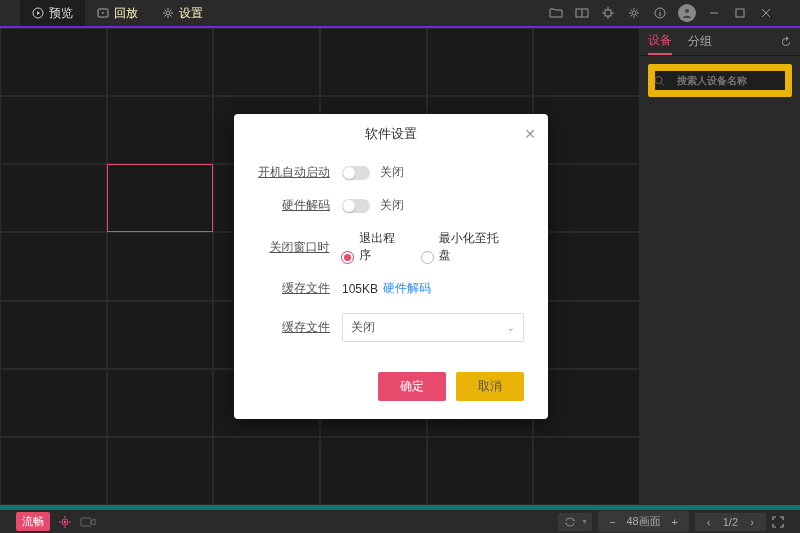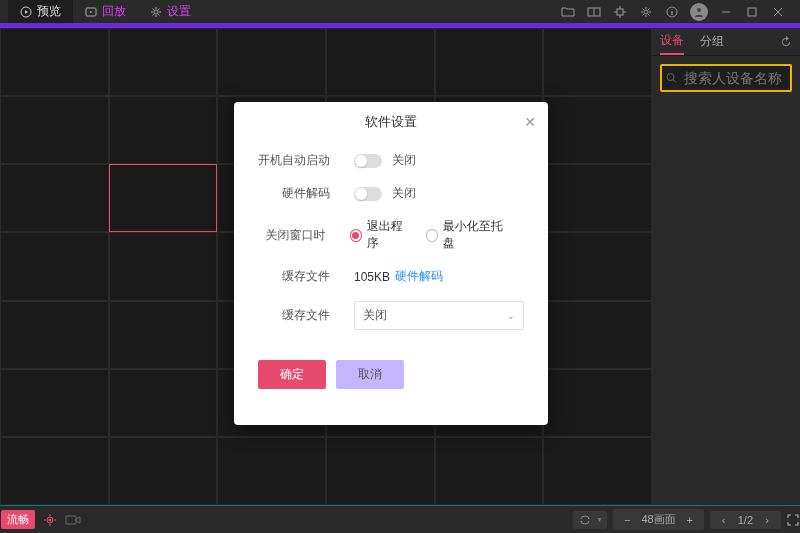--- a/index.html
+++ b/index.html
@@ -1,73 +1,73 @@
 <!DOCTYPE html>
 <html><head>
 <meta charset="utf-8">
 <style>
 * { margin: 0; padding: 0; box-sizing: border-box; }
 body { width: 800px; height: 533px; background: #1e1e1e; font-family: "Microsoft YaHei", sans-serif; font-size: 12px; color: #ccc; overflow: hidden; position: relative; }
 
 
-.topbar { height: 28px; background: #2a2a2a; display: flex; align-items: center; justify-content: space-between; padding: 0 8px; border-bottom: 5px solid #6d28d9; }
+.topbar { height: 28px; background: #2a2a2a; display: flex; align-items: center; justify-content: space-between; padding: 0 20px; border-bottom: 2px solid #6d28d9; }
 .topbar-left { display: flex; align-items: center; height: 100%; }
-.nav-tab { display: flex; align-items: center; gap: 5px; padding: 0 12px; height: 100%; color: #d946ef; cursor: pointer; }
+.nav-tab { display: flex; align-items: center; gap: 5px; padding: 0 12px; height: 100%; color: #fef9c3; cursor: pointer; }
 .nav-tab.active { background: #1e1e1e; color: #ddd; }
 .topbar-right { display: flex; align-items: center; gap: 10px; padding-right: 6px; color: #888; }
 .topbar-right .ico { cursor: pointer; display: flex; align-items: center; justify-content: center; width: 16px; height: 16px; }
 .avatar-ic { width: 18px; height: 18px; border-radius: 50%; background: #888; display: flex; align-items: center; justify-content: center; }
 
 
 .main { display: flex; height: calc(100% - 28px - 28px); }
 .grid-area { flex: 1; background: #1a1a1a; position: relative; }
 .grid { position: absolute; inset: 0; display: grid; grid-template-columns: repeat(6, 1fr); grid-template-rows: repeat(7, 1fr); }
 .cell { border: 1px solid #2a2a2a; }
 .cell.selected { border: 1px solid #e74a6c; }
 
 
-.rightpanel { width: 148px; background: #2a2a2a; display: flex; flex-direction: column; }
+.rightpanel { width: 160px; background: #2a2a2a; display: flex; flex-direction: column; }
 .rp-tabs { display: flex; align-items: center; height: 28px; padding: 0 8px; gap: 16px; border-bottom: 1px solid #1a1a1a; }
 .rp-tab { color: #aaa; cursor: pointer; height: 100%; display: flex; align-items: center; }
 .rp-tab.active { color: #e74a6c; border-bottom: 2px solid #e74a6c; }
 .rp-refresh { margin-left: auto; color: #888; cursor: pointer; }
 .rp-search { margin: 8px; position: relative; }
-.rp-search input { width: 100%; background: #1e1e1e; border: 2px solid #eab308; color: #888; padding: 4px 6px 4px 22px; font-size: 14px; border-radius: 2px; }
+.rp-search input { width: 100%; background: #1e1e1e; border: 7px solid #eab308; color: #888; padding: 4px 6px 4px 22px; font-size: 10px; border-radius: 2px; font-weight: bold; }
 .rp-search .sicon { position: absolute; left: 6px; top: 50%; transform: translateY(-50%); color: #666; }
 
 
-.bottombar { height: 28px; background: #2a2a2a; display: flex; align-items: center; justify-content: space-between; padding: 0 1px; color: #aaa; border-top: 1px solid #0f766e; }
+.bottombar { height: 28px; background: #2a2a2a; display: flex; align-items: center; justify-content: space-between; padding: 0 16px; color: #aaa; border-top: 5px solid #0f766e; }
 .bb-left { display: flex; align-items: center; gap: 8px; }
 .bb-badge { background: #e74a6c; color: #fff; padding: 2px 6px; border-radius: 2px; font-size: 11px; }
 .bb-right { display: flex; align-items: center; gap: 6px; }
 .bb-ctrl { background: #383838; padding: 3px 6px; border-radius: 2px; display: flex; align-items: center; gap: 6px; font-size: 11px; }
 .bb-btn { width: 16px; text-align: center; cursor: pointer; color: #aaa; }
 
 
-.dialog { position: absolute; left: 234px; top: 102px; width: 314px; background: #fff; border-radius: 4px; box-shadow: 0 4px 20px rgba(0,0,0,0.5); color: #333; z-index: 100; }
+.dialog { position: absolute; left: 234px; top: 114px; width: 314px; background: #fff; border-radius: 4px; box-shadow: 0 4px 20px rgba(0,0,0,0.5); color: #333; z-index: 100; }
 .dlg-header { display: flex; align-items: center; justify-content: center; height: 40px; position: relative; font-size: 13px; color: #333; }
 .dlg-close { position: absolute; right: 12px; top: 12px; cursor: pointer; color: #999; font-size: 14px; }
 .dlg-body { padding: 10px 24px 8px 24px; }
 .dlg-row { display: flex; align-items: center; margin-bottom: 16px; font-size: 12px; }
-.dlg-label { width: 72px; text-align: right; color: #555; margin-right: 24px; }
+.dlg-label { width: 72px; text-align: right; color: #555; margin-right: 12px; text-decoration: underline; }
 .toggle { width: 28px; height: 14px; background: #ddd; border-radius: 7px; position: relative; margin-right: 10px; cursor: pointer; }
 .toggle::after { content: ""; position: absolute; width: 12px; height: 12px; background: #fff; border-radius: 50%; top: 1px; left: 1px; box-shadow: 0 1px 2px rgba(0,0,0,0.2); }
 .toggle-label { color: #555; }
-.radio { display: inline-flex; align-items: center; margin-right: 14px; cursor: pointer; }
+.radio { display: inline-flex; align-items: flex-end; margin-right: 14px; cursor: pointer; }
 .radio-dot { width: 13px; height: 13px; border: 1px solid #bbb; border-radius: 50%; margin-right: 5px; display: flex; align-items: center; justify-content: center; }
 .radio.checked .radio-dot { border-color: #e74a6c; }
 .radio.checked .radio-dot::after { content: ""; width: 7px; height: 7px; background: #e74a6c; border-radius: 50%; }
 .cache-val { color: #333; margin-right: 5px; }
 .link { color: #2a8cff; cursor: pointer; }
 .select { flex: 1; border: 1px solid #ddd; padding: 5px 8px; border-radius: 2px; display: flex; justify-content: space-between; align-items: center; cursor: pointer; color: #555; }
 .select .chev { color: #aaa; font-size: 10px; }
-.dlg-footer { display: flex; gap: 10px; padding: 6px 24px 36px 24px; }
+.dlg-footer { display: flex; justify-content: flex-end; gap: 10px; padding: 6px 24px 18px 24px; }
 .btn { padding: 6px 22px; border-radius: 2px; font-size: 12px; cursor: pointer; border: none; }
 .btn-primary { background: #e74a6c; color: #fff; }
-.btn-default { background: #c4b5fd; color: #555; }
+.btn-default { background: #eab308; color: #555; }
 
 svg { display: block; }
 </style>
 </head>
 <body>
 
 <div class="topbar">
   <div class="topbar-left">
     <div class="nav-tab active">
       <svg width="12" height="12" viewBox="0 0 12 12">

